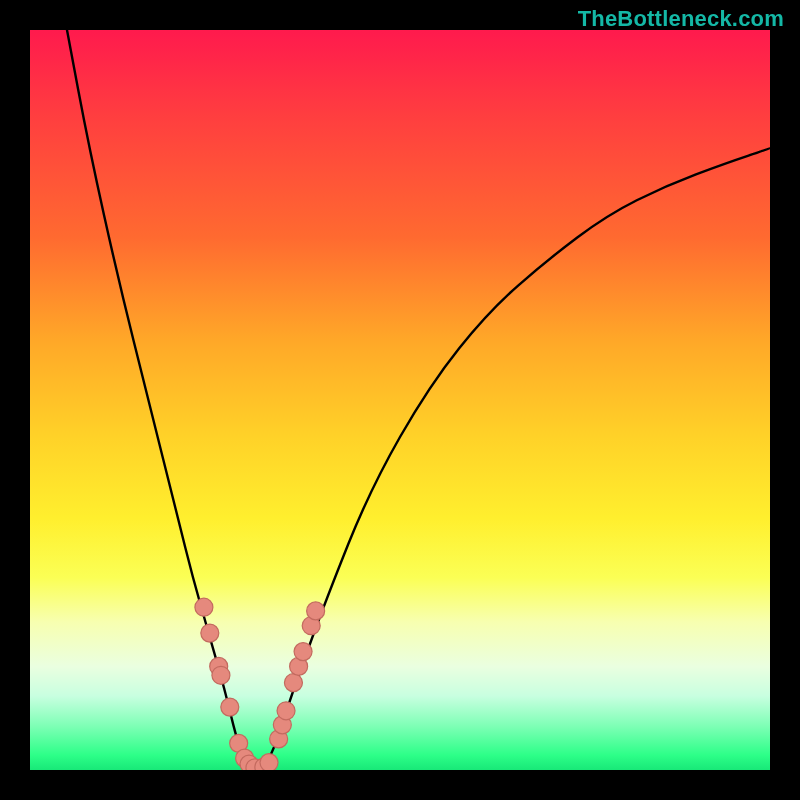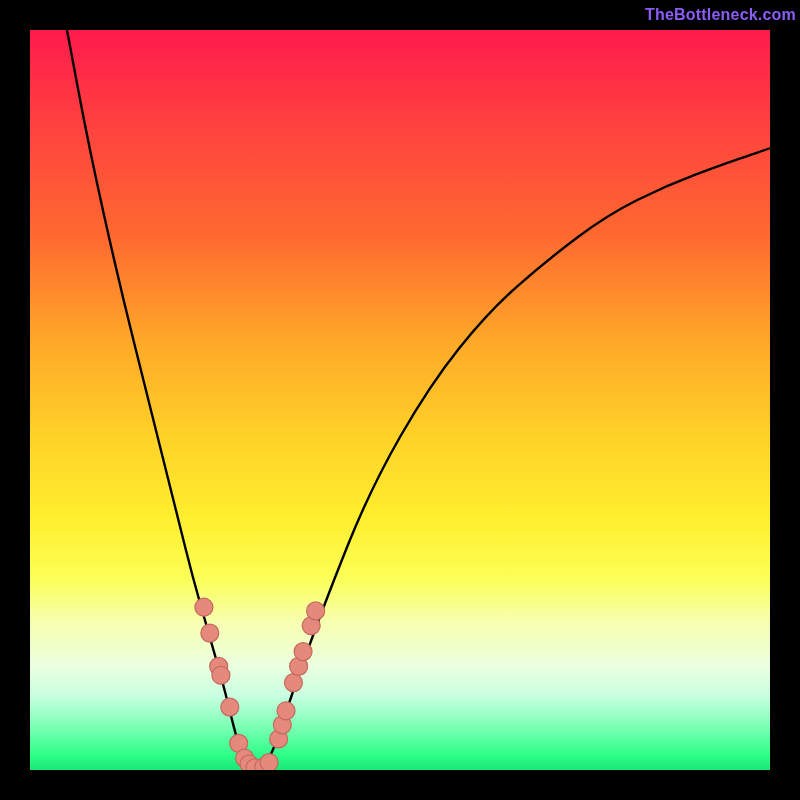--- a/index.html
+++ b/index.html
@@ -12,25 +12,25 @@
   }
   .container {
     position: relative;
     width: 800px;
     height: 800px;
     background: #000;
   }
   .watermark {
     position: absolute;
     top: 6px;
-    right: 4px;
+    right: 16px;
     font-family: Arial, Helvetica, sans-serif;
-    font-size: 16px;
+    font-size: 22px;
     font-weight: bold;
-    color: #8b5cf6;
+    color: #14b8a6;
     letter-spacing: 0.2px;
   }
   .plot {
     position: absolute;
     left: 30px;
     top: 30px;
     width: 740px;
     height: 740px;
     background: linear-gradient(to bottom,
       #ff1a4d 0%,

